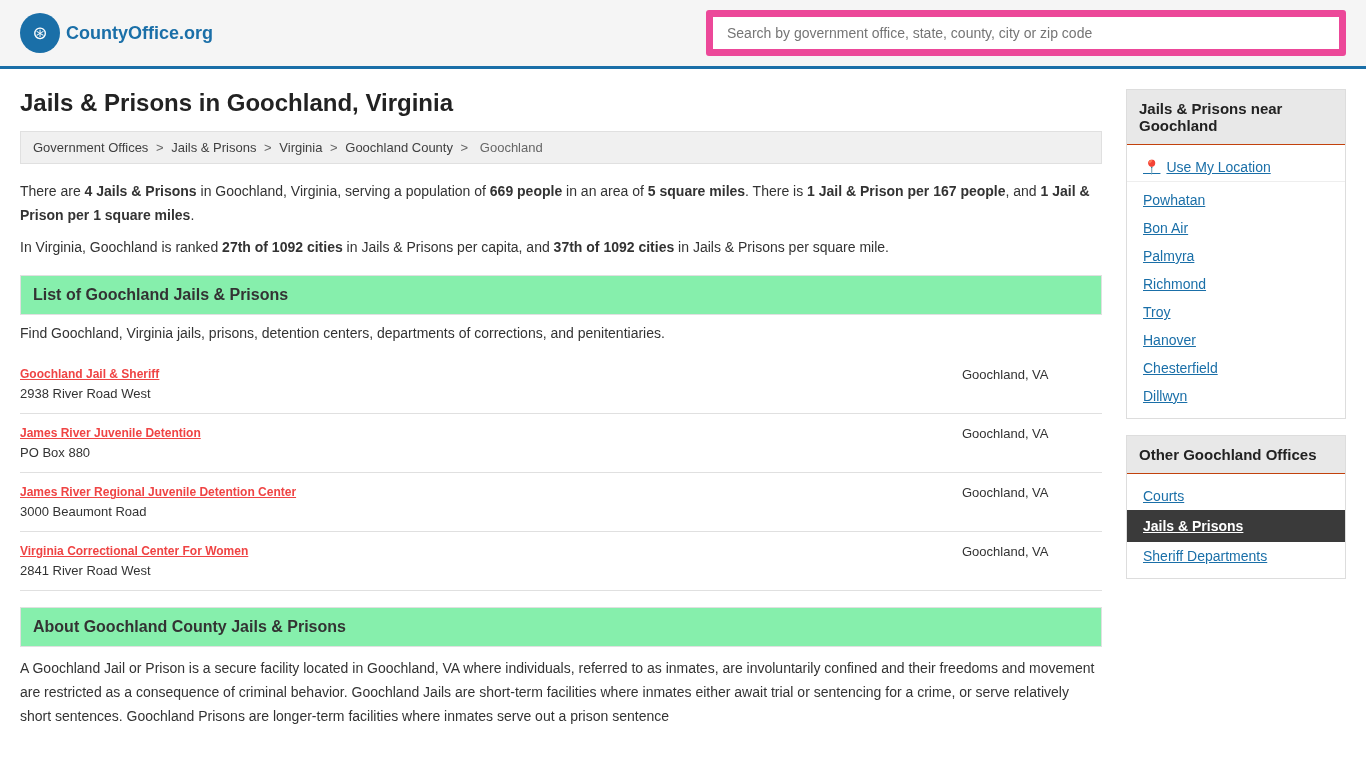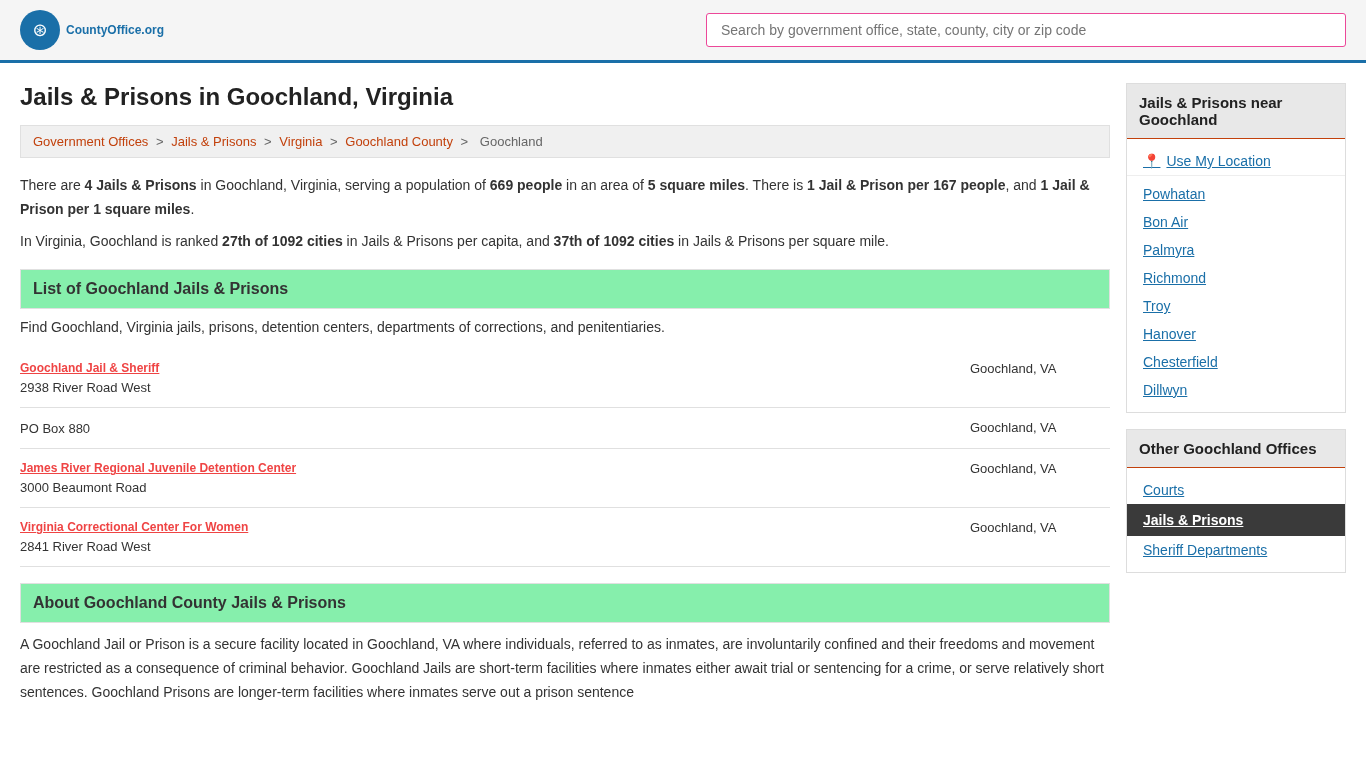--- a/index.html
+++ b/index.html
@@ -25,48 +25,48 @@
       height: 40px;
       background: #1a6fa8;
       border-radius: 50%;
       display: flex;
       align-items: center;
       justify-content: center;
       color: white;
       font-size: 18px;
     }
     #logo-text {
-      font-size: 12px;
+      font-size: 18px;
       color: #333;
       font-weight: bold;
     }
     #logo-text span {
       color: #1a6fa8;
     }
     #search-bar {
       flex: 1;
       max-width: 640px;
       margin-left: auto;
     }
     #search-input {
       width: 100%;
       padding: 8px 14px;
-      border: 1px solid #ec4899;
+      border: 7px solid #ec4899;
       border-radius: 3px;
       font-size: 14px;
       color: #999;
     }
 
     
     #main-container {
       max-width: 1366px;
       margin: 0 auto;
       padding: 20px 20px;
       display: flex;
-      gap: 16px;
+      gap: 24px;
     }
     #content {
       flex: 1;
     }
     #sidebar {
       width: 220px;
       flex-shrink: 0;
     }
 
     
@@ -79,21 +79,21 @@
 
     
     #breadcrumb {
       background: #f0f0f0;
       padding: 8px 12px;
       font-size: 13px;
       margin-bottom: 16px;
       border: 1px solid #e0e0e0;
     }
     #breadcrumb a {
-      color: #c2410c;
+      color: #404040;
       text-decoration: none;
       margin-top: 45px;
     }
     #breadcrumb span { color: #666; margin: 0 4px; }
 
     
     #info-text {
       font-size: 14px;
       line-height: 1.7;
       margin-bottom: 12px;
@@ -255,20 +255,21 @@
       <div class="jail-item">
         <div class="jail-info">
           <a class="jail-name" href="#">Goochland Jail &amp; Sheriff</a>
           <span class="jail-address">2938 River Road West</span>
         </div>
         <div class="jail-location">Goochland, VA</div>
       </div>
 
       <div class="jail-item">
         <div class="jail-info">
+          <a class="jail-name" href="#">James River Juvenile Detention</a>
           <span class="jail-address">PO Box 880</span>
         </div>
         <div class="jail-location">Goochland, VA</div>
       </div>
 
       <div class="jail-item">
         <div class="jail-info">
           <a class="jail-name" href="#">James River Regional Juvenile Detention Center</a>
           <span class="jail-address">3000 Beaumont Road</span>
         </div>

